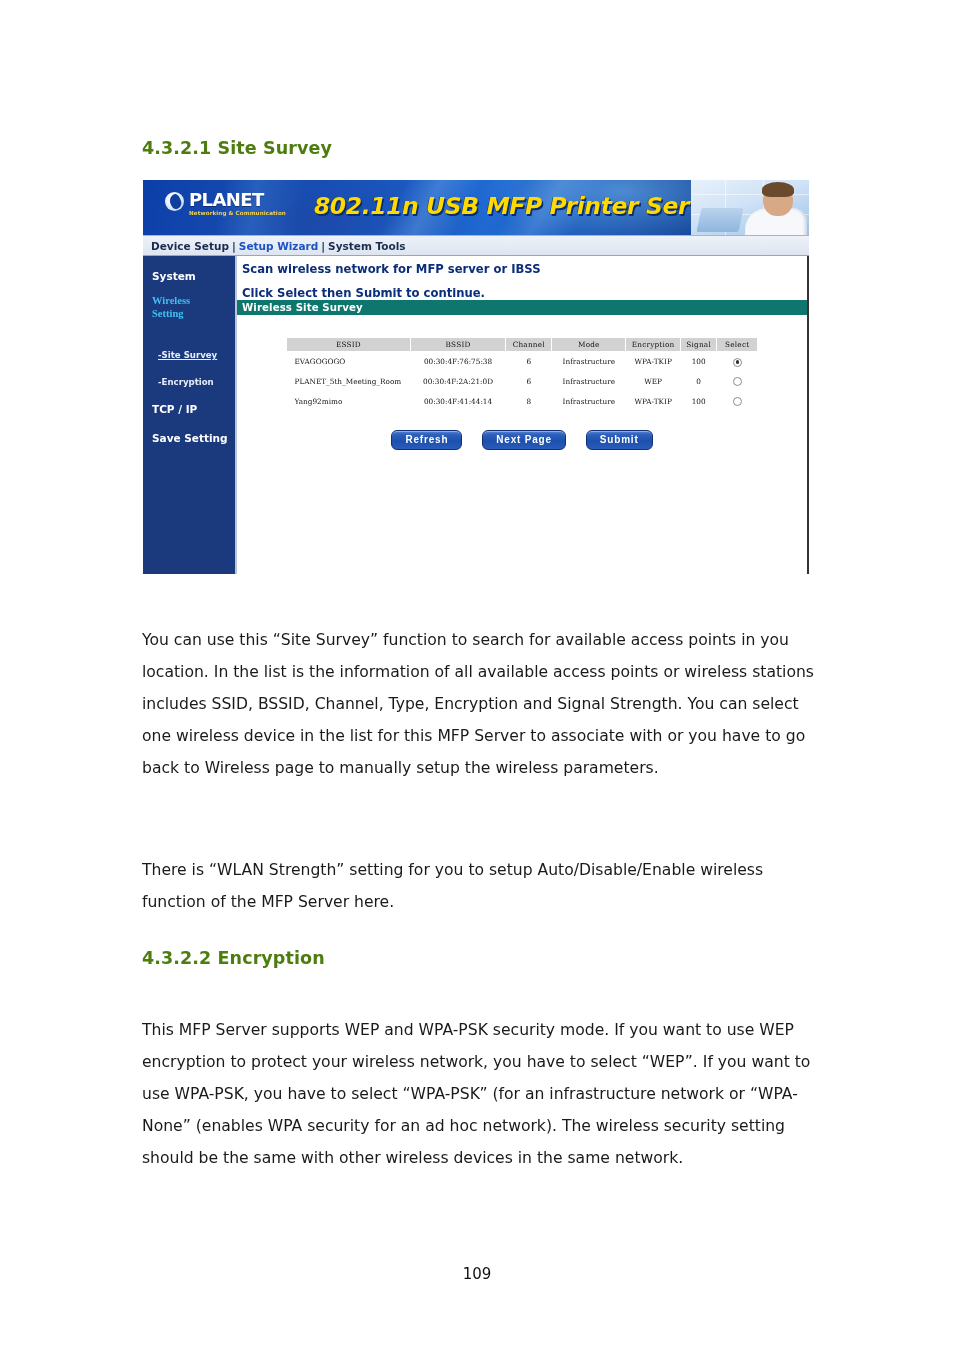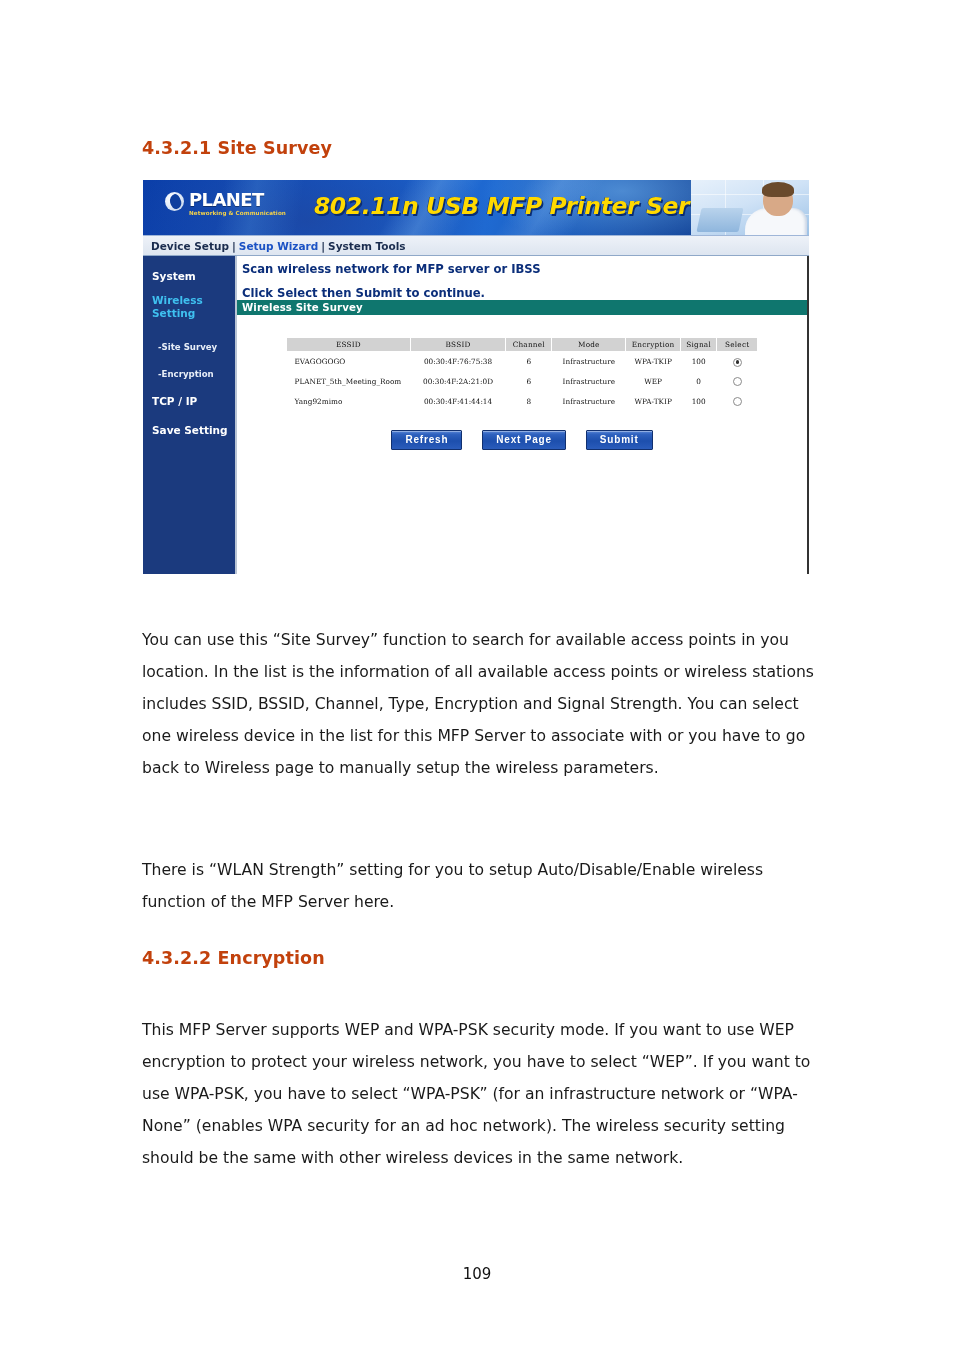--- a/index.html
+++ b/index.html
@@ -16,21 +16,21 @@
     color: #000000;
     overflow: hidden;
   }
 
   
   .doc-heading {
     position: absolute;
     left: 142px;
     font-size: 17.5px;
     font-weight: bold;
-    color: #c2410c;
+    color: #4d7c0f;
     letter-spacing: 0.1px;
     white-space: nowrap;
   }
   #heading-site-survey { top: 123px; }
   #heading-encryption  { top: 933px; }
 
   .doc-paragraph {
     position: absolute;
     left: 142px;
     width: 672px;
@@ -223,22 +223,22 @@
     white-space: pre-line;
     cursor: pointer;
   }
   .side-item.active { color: #3fc0f0; }
   .side-item.sub {
     font-size: 8.6px;
     padding-left: 15px;
     color: #e8eef8;
   }
   #si-system     { margin-top: 6px; }
-  #si-wireless   { margin-top: 11px; }
-  #si-sitesurvey { margin-top: 21px; }
+  #si-wireless   { margin-top: 11px; font-family: Liberation Serif, serif; }
+  #si-sitesurvey { margin-top: 29px; text-decoration: underline; }
   #si-encryption { margin-top: 14px; }
   #si-tcpip      { margin-top: 14px; }
   #si-savesetting{ margin-top: 16px; }
 
   #content {
     flex: 1;
     background: #ffffff;
     border-right: 2px solid #333333;
     position: relative;
     box-sizing: border-box;
@@ -322,21 +322,21 @@
     justify-content: center;
     gap: 20px;
   }
   .ui-button {
     background: linear-gradient(180deg, #5b87d6 0%, #2f62bf 18%, #1d4fad 55%, #2a5cbb 100%);
     color: #ffffff;
     font-size: 10px;
     font-weight: bold;
     letter-spacing: 0.8px;
     padding: 3px 13px 4px 13px;
-    border-radius: 1px;
+    border-radius: 6px;
     border: 1px solid #11306f;
     box-shadow: 0 1px 0 rgba(255,255,255,0.35) inset;
     cursor: pointer;
     white-space: nowrap;
   }
 </style>
 </head>
 <body>
 
 <h2 class="doc-heading" id="heading-site-survey">4.3.2.1 Site Survey</h2>

